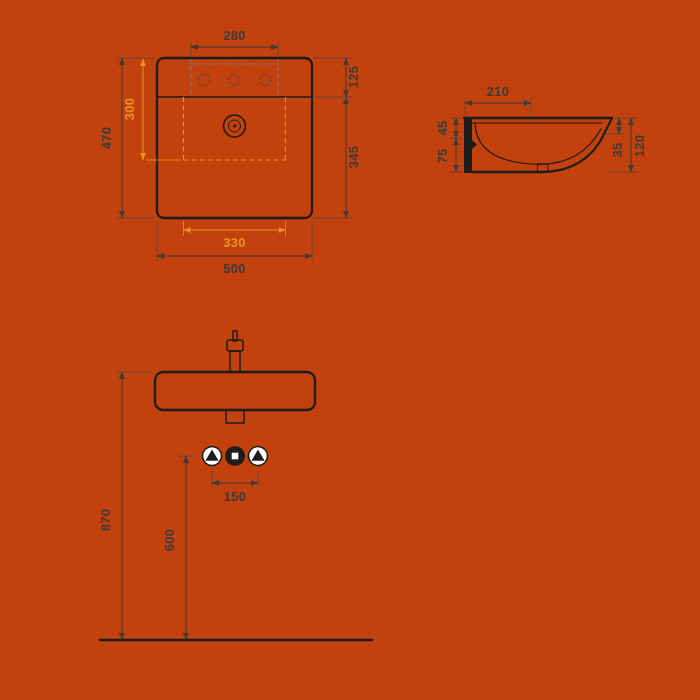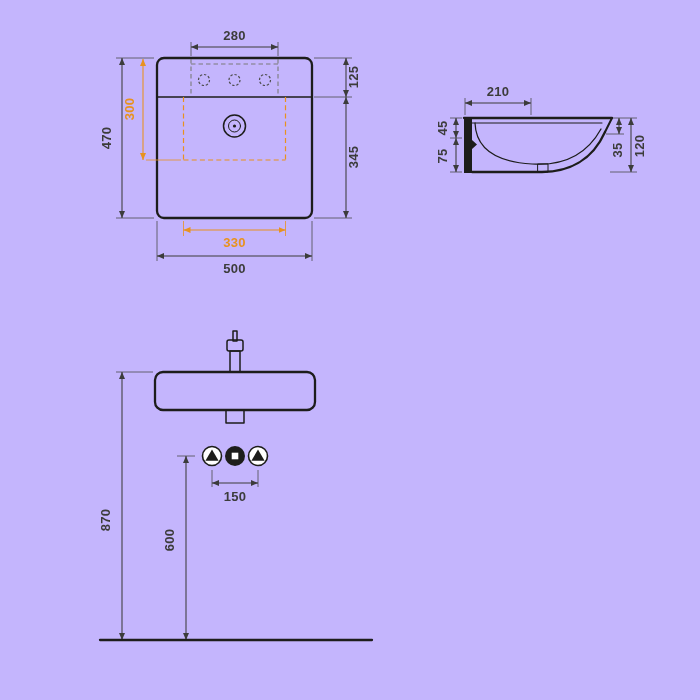--- a/index.html
+++ b/index.html
@@ -1,16 +1,16 @@
 <!DOCTYPE html>
 <html><head>
 <meta charset="utf-8">
 <style>
   html,body{margin:0;padding:0;background:#ffffff;}
-  .canvas{position:relative;width:700px;height:700px;background:#c4b5fd;overflow:hidden;}
+  .canvas{position:relative;width:700px;height:700px;background:#c2410c;overflow:hidden;}
   svg{display:block;}
   text.dim{font-family:"Liberation Sans",sans-serif;font-size:13px;font-weight:600;fill:#3C3C3B;letter-spacing:.3px;}
   text.dim.accent{fill:#E8921E;}
   .outline{stroke:#1D1D1B;fill:none;stroke-linecap:round;stroke-linejoin:round;}
   .w25{stroke-width:2.3}.w20{stroke-width:2}.w16{stroke-width:1.5}.w12{stroke-width:1.25}.w10{stroke-width:1}
   .dimline{stroke:#3C3C3B;stroke-width:1.05;fill:none;}
   .dimline.accent{stroke:#E8921E;}
   .ext{stroke:#4D4D4D;stroke-width:.8;fill:none;}
   .ext.accent{stroke:#E8921E;}
   .dashgray{stroke:#7B7B7B;stroke-width:1.1;fill:none;stroke-dasharray:4.5 3;}

